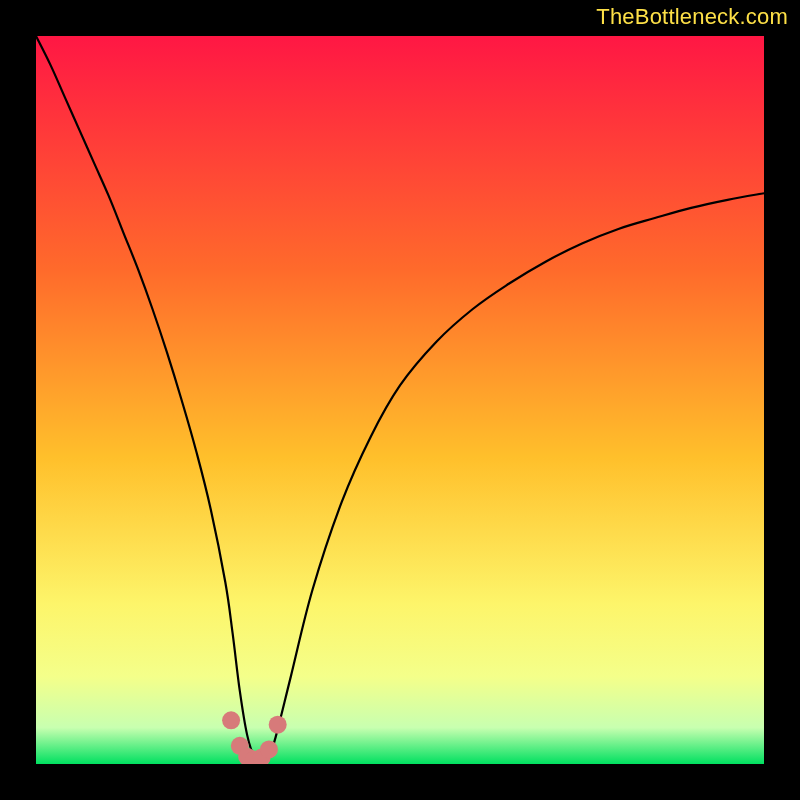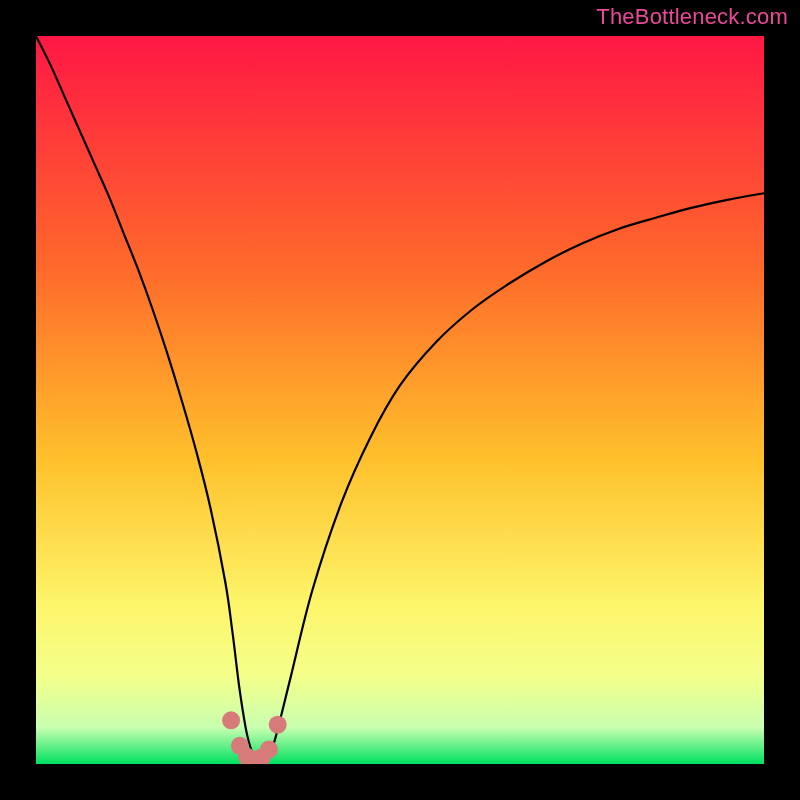--- a/index.html
+++ b/index.html
@@ -15,21 +15,21 @@
     position: relative;
     width: 800px;
     height: 800px;
     background: #000;
   }
   .watermark {
     position: absolute;
     top: 4px;
     right: 12px;
     font-size: 22px;
-    color: #ec4899;
+    color: #fde047;
     font-weight: 500;
     letter-spacing: 0.2px;
     z-index: 20;
   }
   .plot-area {
     position: absolute;
     left: 36px;
     top: 36px;
     width: 728px;
     height: 728px;

